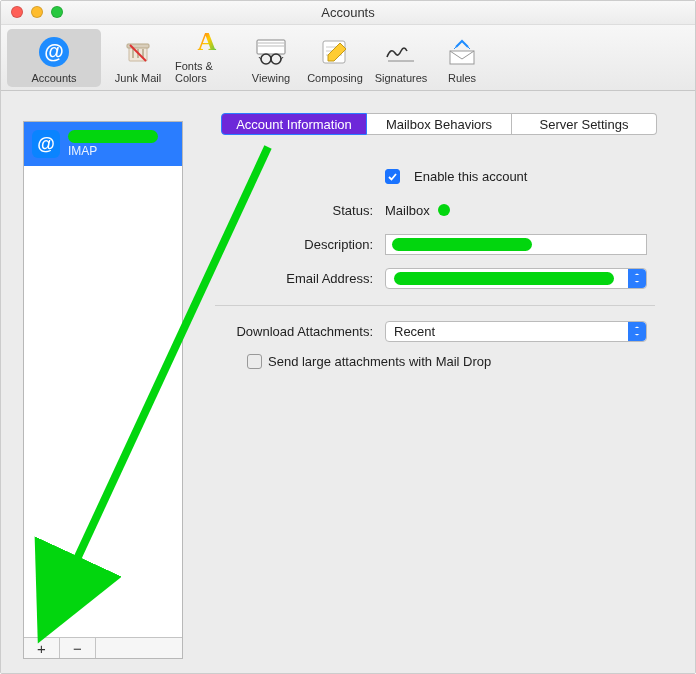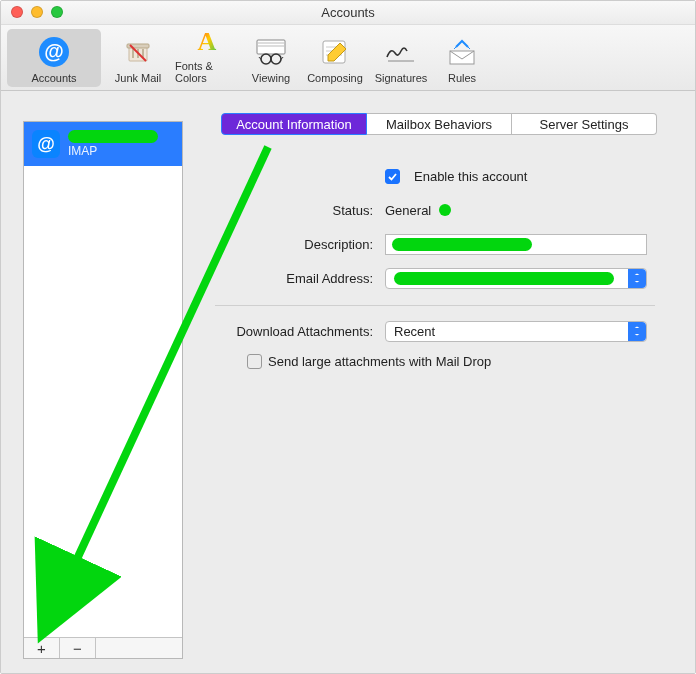--- a/index.html
+++ b/index.html
@@ -426,21 +426,21 @@
               <svg width="11" height="11" viewBox="0 0 11 11">
                   <polyline points="2,6 4.5,8.5 9,3" fill="none" stroke="#fff" stroke-width="1.8"></polyline>
                 </svg>
             </span>
             <span>Enable this account</span>
           </div>
         </div>
         <div class="row">
           <div class="lbl">Status:</div>
           <div class="val status">
-            <span>General</span>
+            <span>Mailbox</span>
             <span class="state-dot"></span>
           </div>
         </div>
         <div class="row">
           <div class="lbl">Description:</div>
           <div class="val">
             <div class="textfield">
               <div class="green-pill" style="width:140px"></div>
             </div>
           </div>

